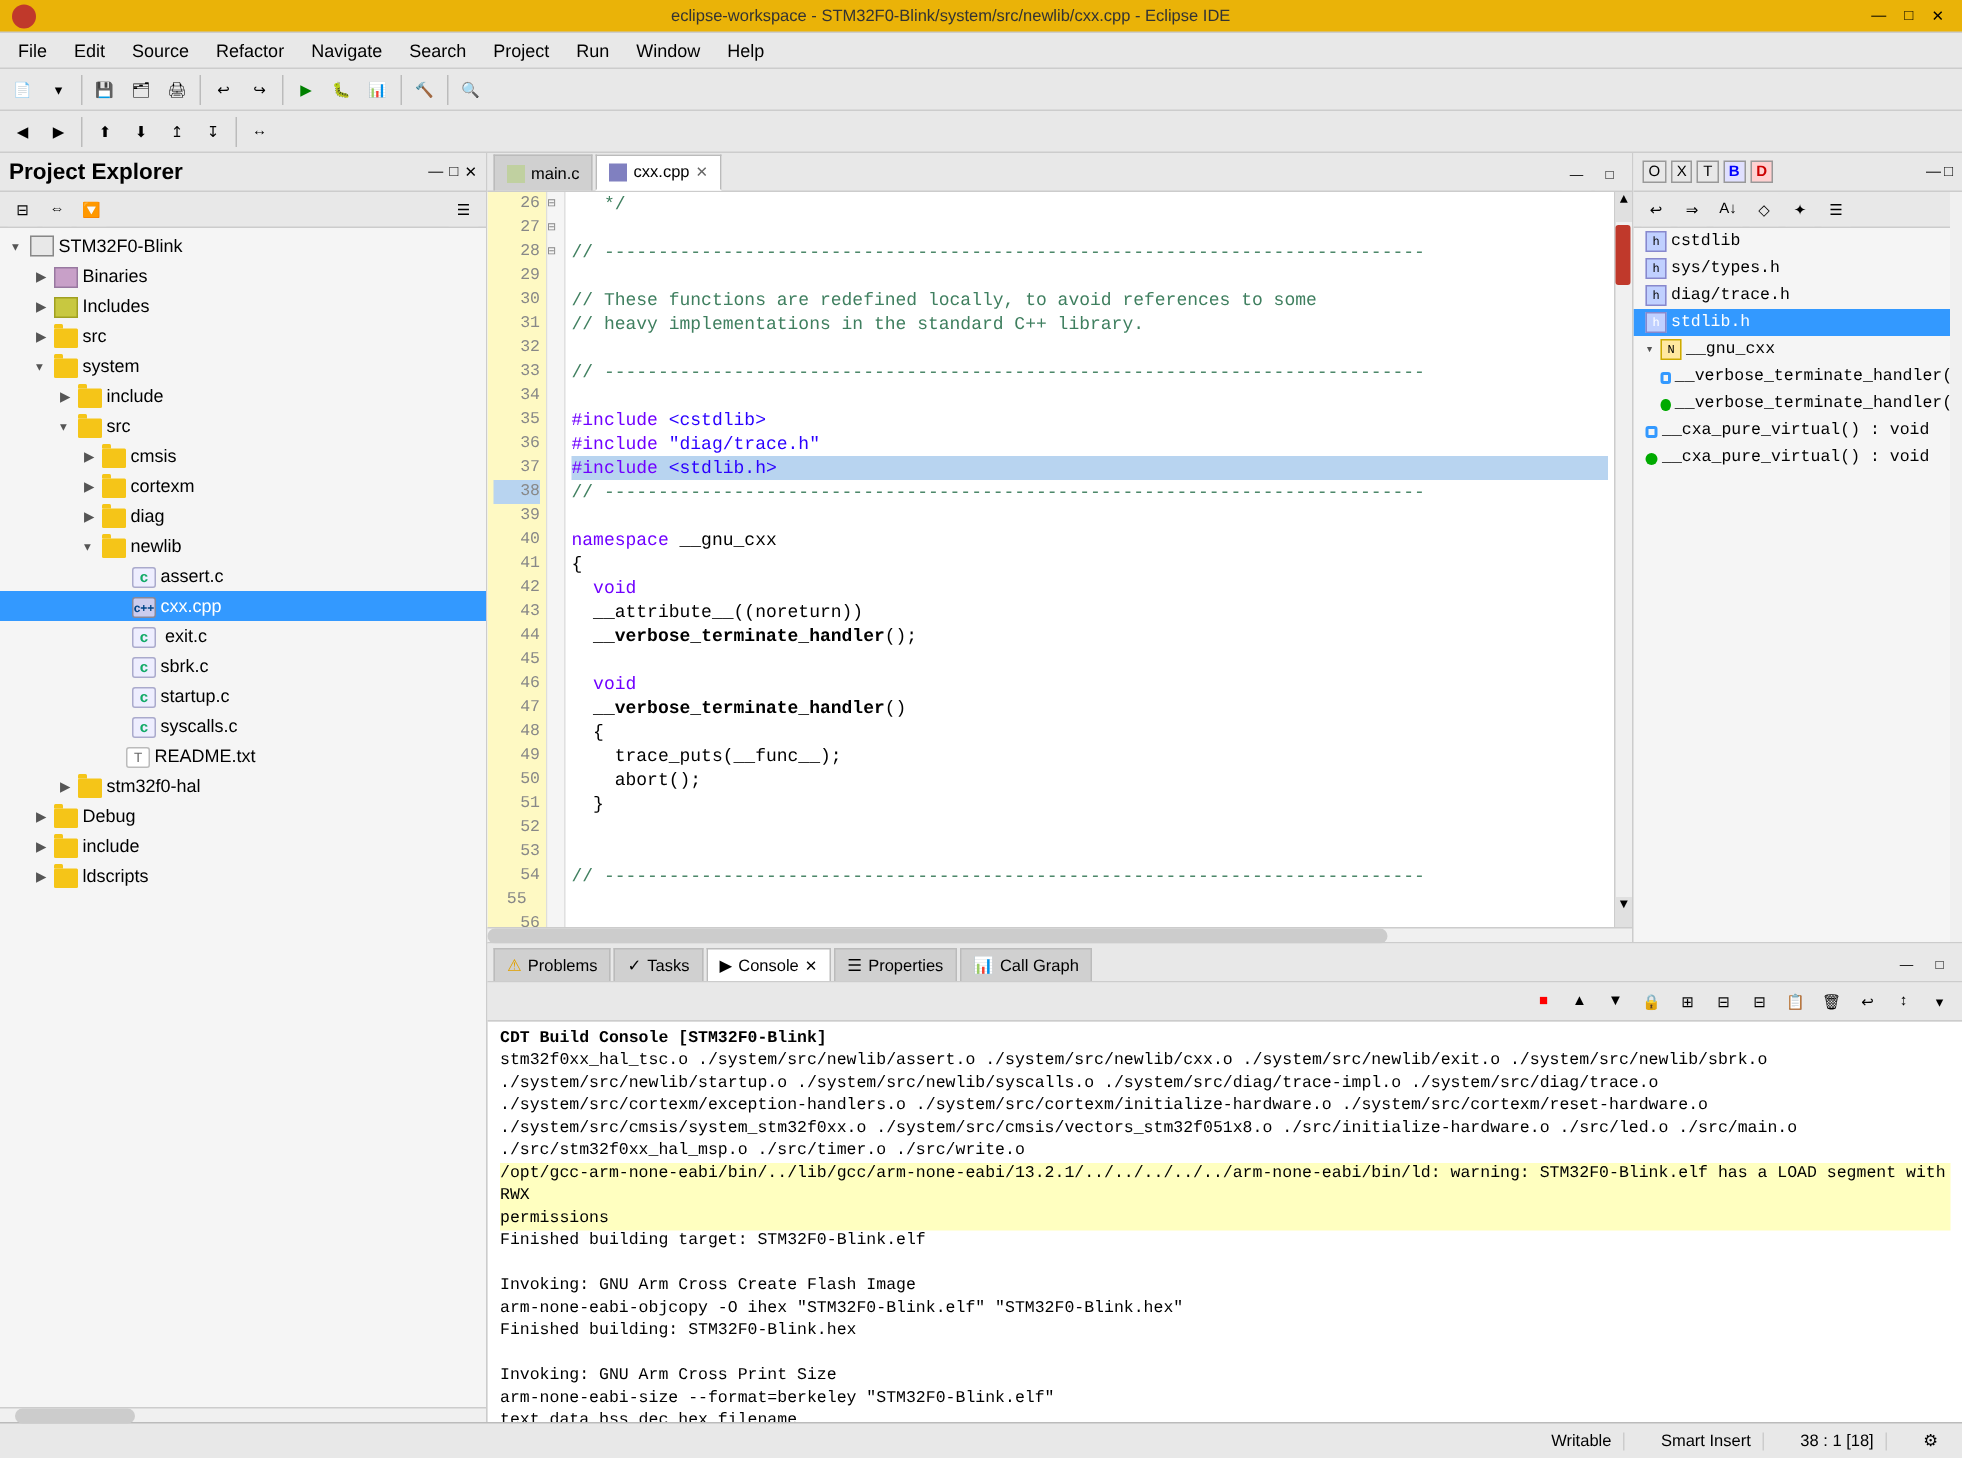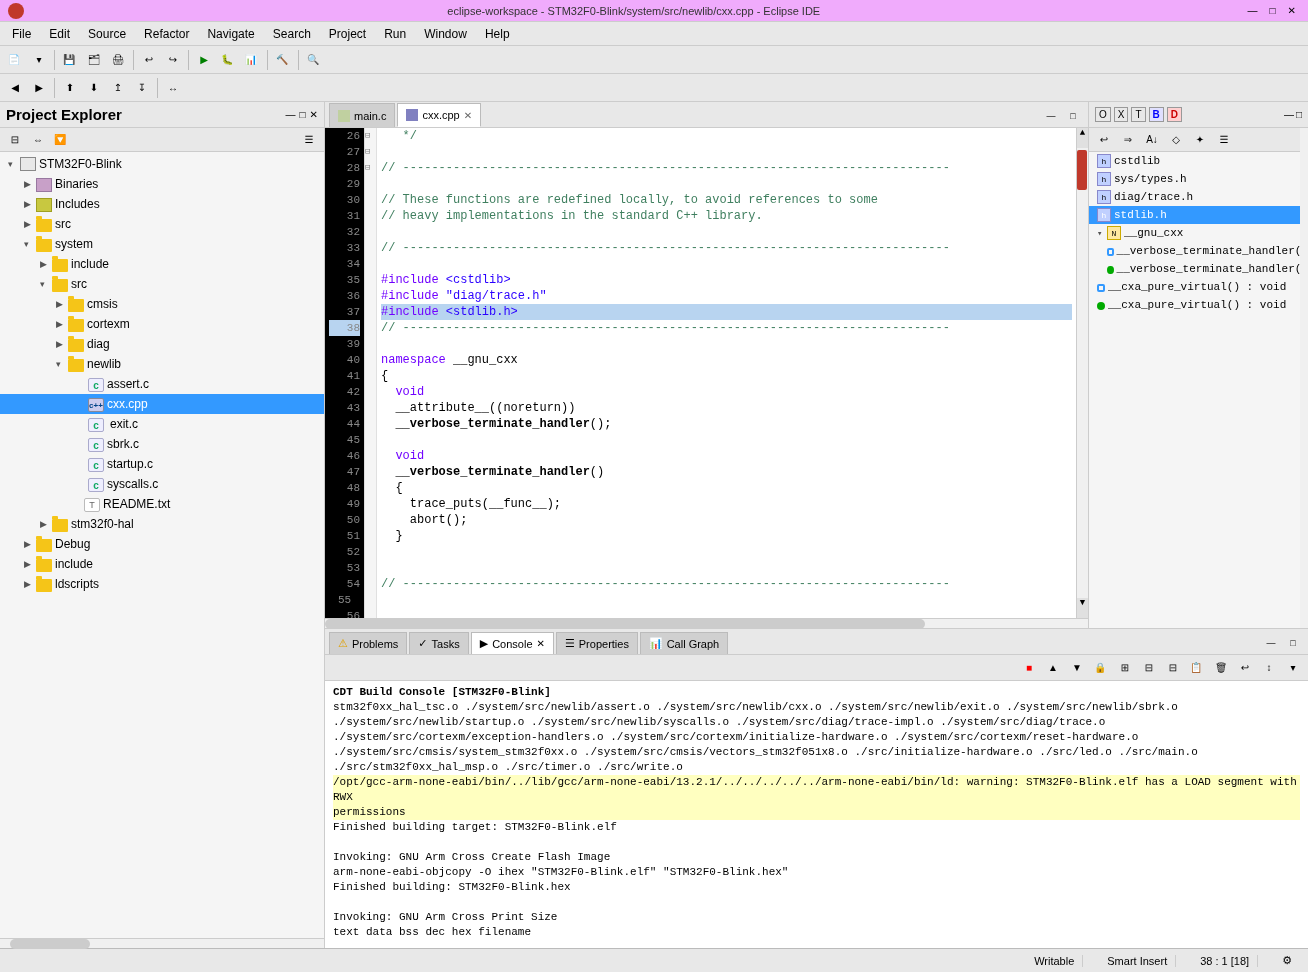--- a/index.html
+++ b/index.html
@@ -1,19 +1,19 @@
 <!DOCTYPE html>
 <html><head>
   <meta charset="utf-8">
   <style>
     * { box-sizing: border-box; margin: 0; padding: 0; }
     body { font-family: 'Segoe UI', Arial, sans-serif; font-size: 12px; background: #f0f0f0; color: #000; overflow: hidden; height: 972px; width: 1308px; }
     
     
-    #title-bar { background: #f0abfc; height: 22px; display: flex; align-items: center; justify-content: space-between; padding: 0 8px; border-bottom: 1px solid #ccc; }
+    #title-bar { background: #eab308; height: 22px; display: flex; align-items: center; justify-content: space-between; padding: 0 8px; border-bottom: 1px solid #ccc; }
     #title-bar .title { font-size: 11px; color: #333; flex: 1; text-align: center; }
     #title-bar .win-controls { display: flex; gap: 4px; font-size: 10px; }
     #title-bar .win-controls span { cursor: pointer; padding: 0 4px; }
     #title-bar .eclipse-icon { width: 16px; height: 16px; background: #c0392b; border-radius: 50%; display: inline-block; }
     
     
     #menu-bar { background: #e8e8e8; height: 24px; display: flex; align-items: center; padding: 0 4px; border-bottom: 1px solid #ccc; gap: 2px; }
     .menu-item { padding: 2px 8px; cursor: pointer; font-size: 12px; border-radius: 2px; }
     
     
@@ -57,21 +57,21 @@
     #editor-panel { flex: 1; display: flex; flex-direction: column; }
     
     
     #editor-tabs { background: #e8e8e8; height: 26px; display: flex; align-items: flex-end; border-bottom: 1px solid #ccc; padding: 0 4px; }
     .editor-tab { height: 24px; padding: 0 8px; display: flex; align-items: center; background: #d0d0d0; border: 1px solid #bbb; border-bottom: none; cursor: pointer; font-size: 11px; gap: 4px; margin-right: 2px; }
     .editor-tab.active { background: #fff; border-bottom: 1px solid #fff; z-index: 1; }
     .editor-tab .close-btn { font-size: 10px; color: #666; cursor: pointer; }
     
     
     #code-editor { flex: 1; background: #fff; display: flex; overflow: hidden; font-family: 'Courier New', monospace; font-size: 12px; }
-    #line-numbers { background: #000000; border-right: 1px solid #ddd; padding: 0 4px; min-width: 40px; text-align: right; color: #888; font-size: 11px; line-height: 16px; overflow: hidden; user-select: none; }
+    #line-numbers { background: #fef9c3; border-right: 1px solid #ddd; padding: 0 4px; min-width: 40px; text-align: right; color: #888; font-size: 11px; line-height: 16px; overflow: hidden; user-select: none; }
     #code-content { flex: 1; overflow: auto; padding: 0 4px; line-height: 16px; }
     
     
     .code-line { white-space: pre; line-height: 16px; min-height: 16px; }
     .code-line.highlighted { background: #b8d4f0; }
     
     
     #outline-panel { width: 220px; background: #f5f5f5; border-left: 1px solid #ccc; display: flex; flex-direction: column; }
     #outline-header { background: #e8e8e8; height: 26px; display: flex; align-items: center; justify-content: space-between; padding: 0 6px; border-bottom: 1px solid #ccc; }
     #outline-toolbar { background: #e8e8e8; height: 24px; border-bottom: 1px solid #ccc; display: flex; align-items: center; padding: 2px 4px; gap: 2px; }
@@ -603,20 +603,21 @@
         <div class="console-header-line">CDT Build Console [STM32F0-Blink]</div>
         <div class="console-normal">stm32f0xx_hal_tsc.o  ./system/src/newlib/assert.o  ./system/src/newlib/cxx.o  ./system/src/newlib/exit.o  ./system/src/newlib/sbrk.o  ./system/src/newlib/startup.o  ./system/src/newlib/syscalls.o   ./system/src/diag/trace-impl.o  ./system/src/diag/trace.o   ./system/src/cortexm/exception-handlers.o  ./system/src/cortexm/initialize-hardware.o  ./system/src/cortexm/reset-hardware.o  ./system/src/cmsis/system_stm32f0xx.o  ./system/src/cmsis/vectors_stm32f051x8.o   ./src/initialize-hardware.o  ./src/led.o  ./src/main.o  ./src/stm32f0xx_hal_msp.o  ./src/timer.o  ./src/write.o</div>
         <span class="console-warning">/opt/gcc-arm-none-eabi/bin/../lib/gcc/arm-none-eabi/13.2.1/../../../../../arm-none-eabi/bin/ld: warning: STM32F0-Blink.elf has a LOAD segment with RWX<br>permissions</span>
         <div class="console-normal">Finished building target: STM32F0-Blink.elf</div>
         <div>&nbsp;</div>
         <div class="console-normal">Invoking: GNU Arm Cross Create Flash Image</div>
         <div class="console-normal">arm-none-eabi-objcopy -O ihex "STM32F0-Blink.elf"  "STM32F0-Blink.hex"</div>
         <div class="console-normal">Finished building: STM32F0-Blink.hex</div>
         <div>&nbsp;</div>
         <div class="console-normal">Invoking: GNU Arm Cross Print Size</div>
+        <div class="console-normal">arm-none-eabi-size --format=berkeley "STM32F0-Blink.elf"</div>
         <div class="console-normal">   text    data     bss     dec     hex filename</div>
 
       </div>
     </div>
   </div>
 </div>
 
 <div id="status-bar">
   <div style="flex:1;"></div>
   <span class="status-item">Writable</span>

